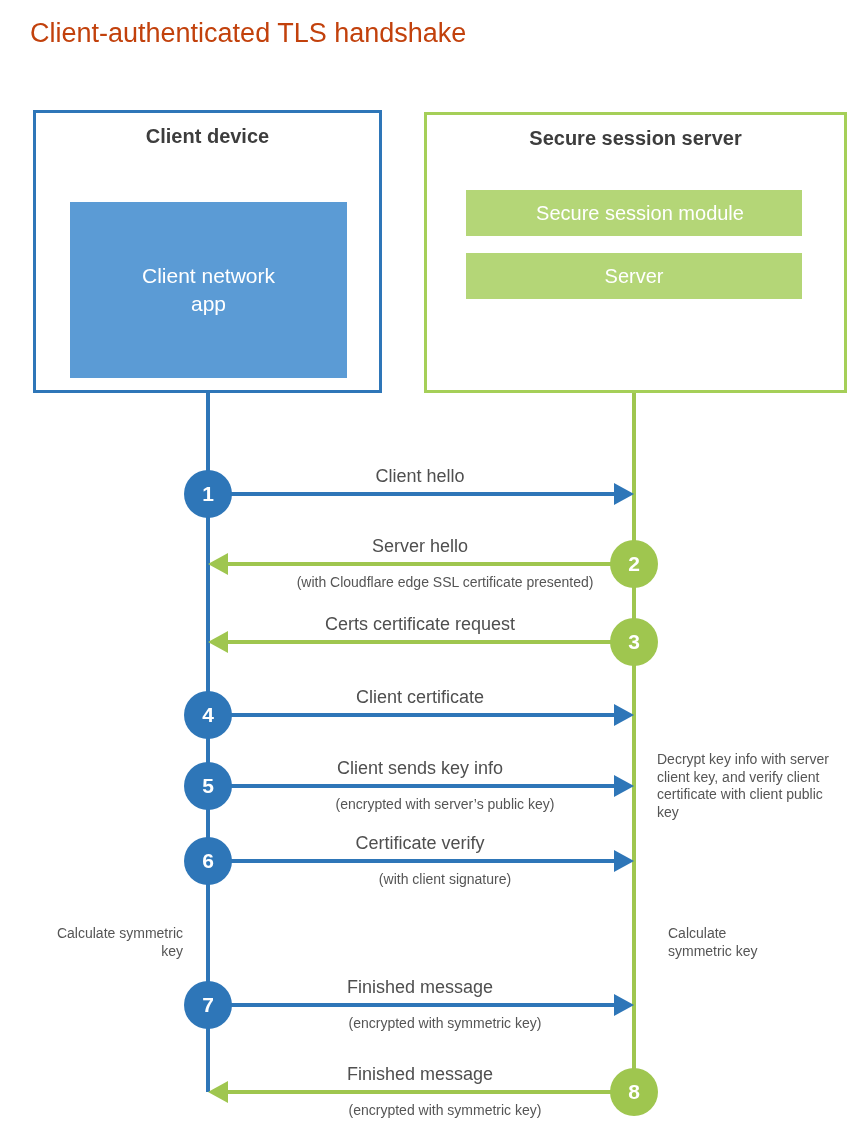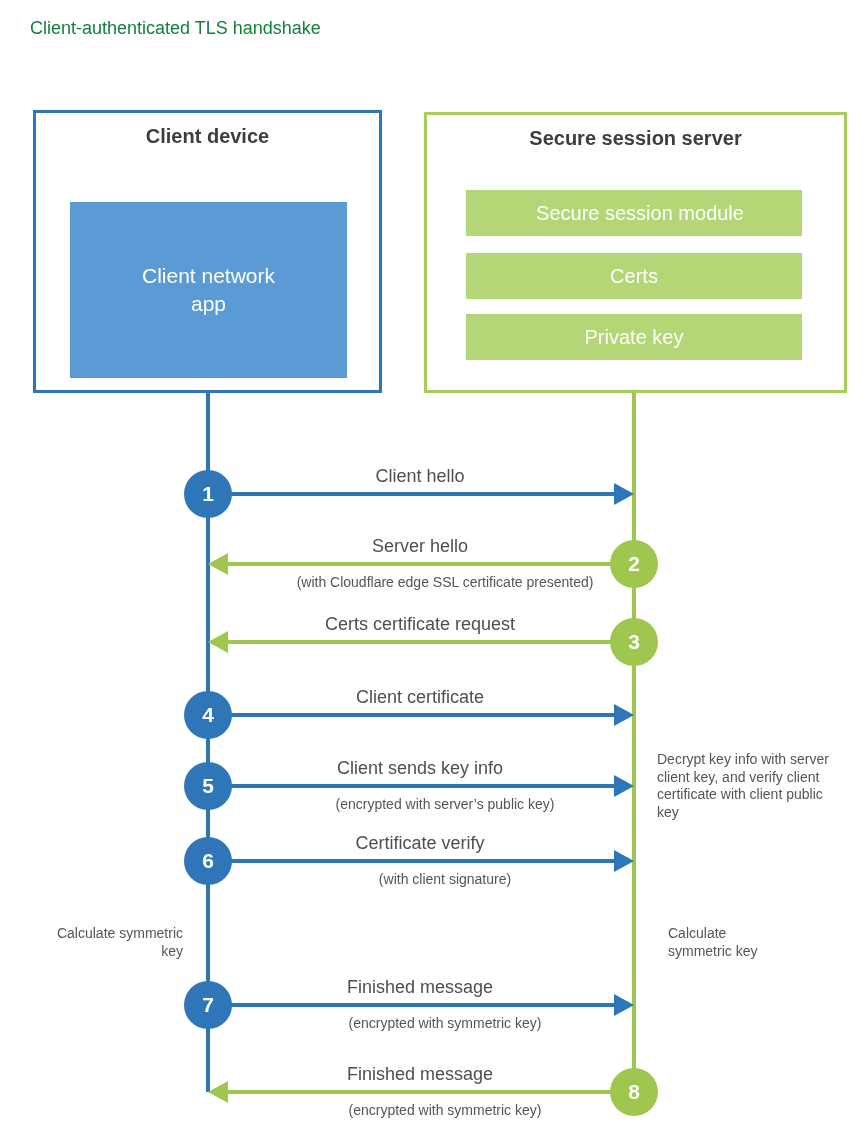--- a/index.html
+++ b/index.html
@@ -1,20 +1,20 @@
 <!DOCTYPE html>
 <html><head>
 <meta charset="utf-8">
 <style>
   * { margin:0; padding:0; box-sizing:border-box; }
   html,body { background:#ffffff; }
   body { font-family:"Liberation Sans", sans-serif; }
   .canvas { position:relative; width:865px; height:1146px; background:#ffffff; overflow:hidden; }
 
-  .page-title { position:absolute; left:30px; top:18px; font-size:18px; font-weight:300; color:#15803d; }
+  .page-title { position:absolute; left:30px; top:18px; font-size:27px; font-weight:300; color:#c2410c; }
 
   .box { position:absolute; background:#ffffff; }
   .client-box { left:33px; top:110px; width:349px; height:283px; border:3px solid #2e76b8; }
   .server-box { left:424px; top:112px; width:423px; height:281px; border:3px solid #a5cf58; }
   .box-title { margin-top:12px; text-align:center; font-size:20px; font-weight:bold; color:#3d3d3d; }
 
   .client-app { position:absolute; left:70px; top:202px; width:277px; height:176px; background:#5b9bd5;
                 color:#ffffff; font-size:21px; line-height:28px; display:flex; align-items:center;
                 justify-content:center; text-align:center; }
   .client-app span { display:block; max-width:160px; }
@@ -64,22 +64,21 @@
     <div class="box-title">Client device</div>
   </div>
   <div class="client-app">
     <span>Client network app</span>
   </div>
 
   <div class="box server-box">
     <div class="box-title">Secure session server</div>
   </div>
   <div class="server-bar bar-1">Secure session module</div>
-  <div class="server-bar bar-2">Certs</div>
-  <div class="server-bar bar-3">Private key</div>
+  <div class="server-bar bar-2">Server</div>
 
   <div class="vline blue"></div>
   <div class="vline green"></div>
 
   <div class="step blue dir-right" style="top:494px">
     <div class="hline"></div>
     <div class="head"></div>
     <div class="circle">1</div>
     <div class="label">Client hello</div>
   </div>

